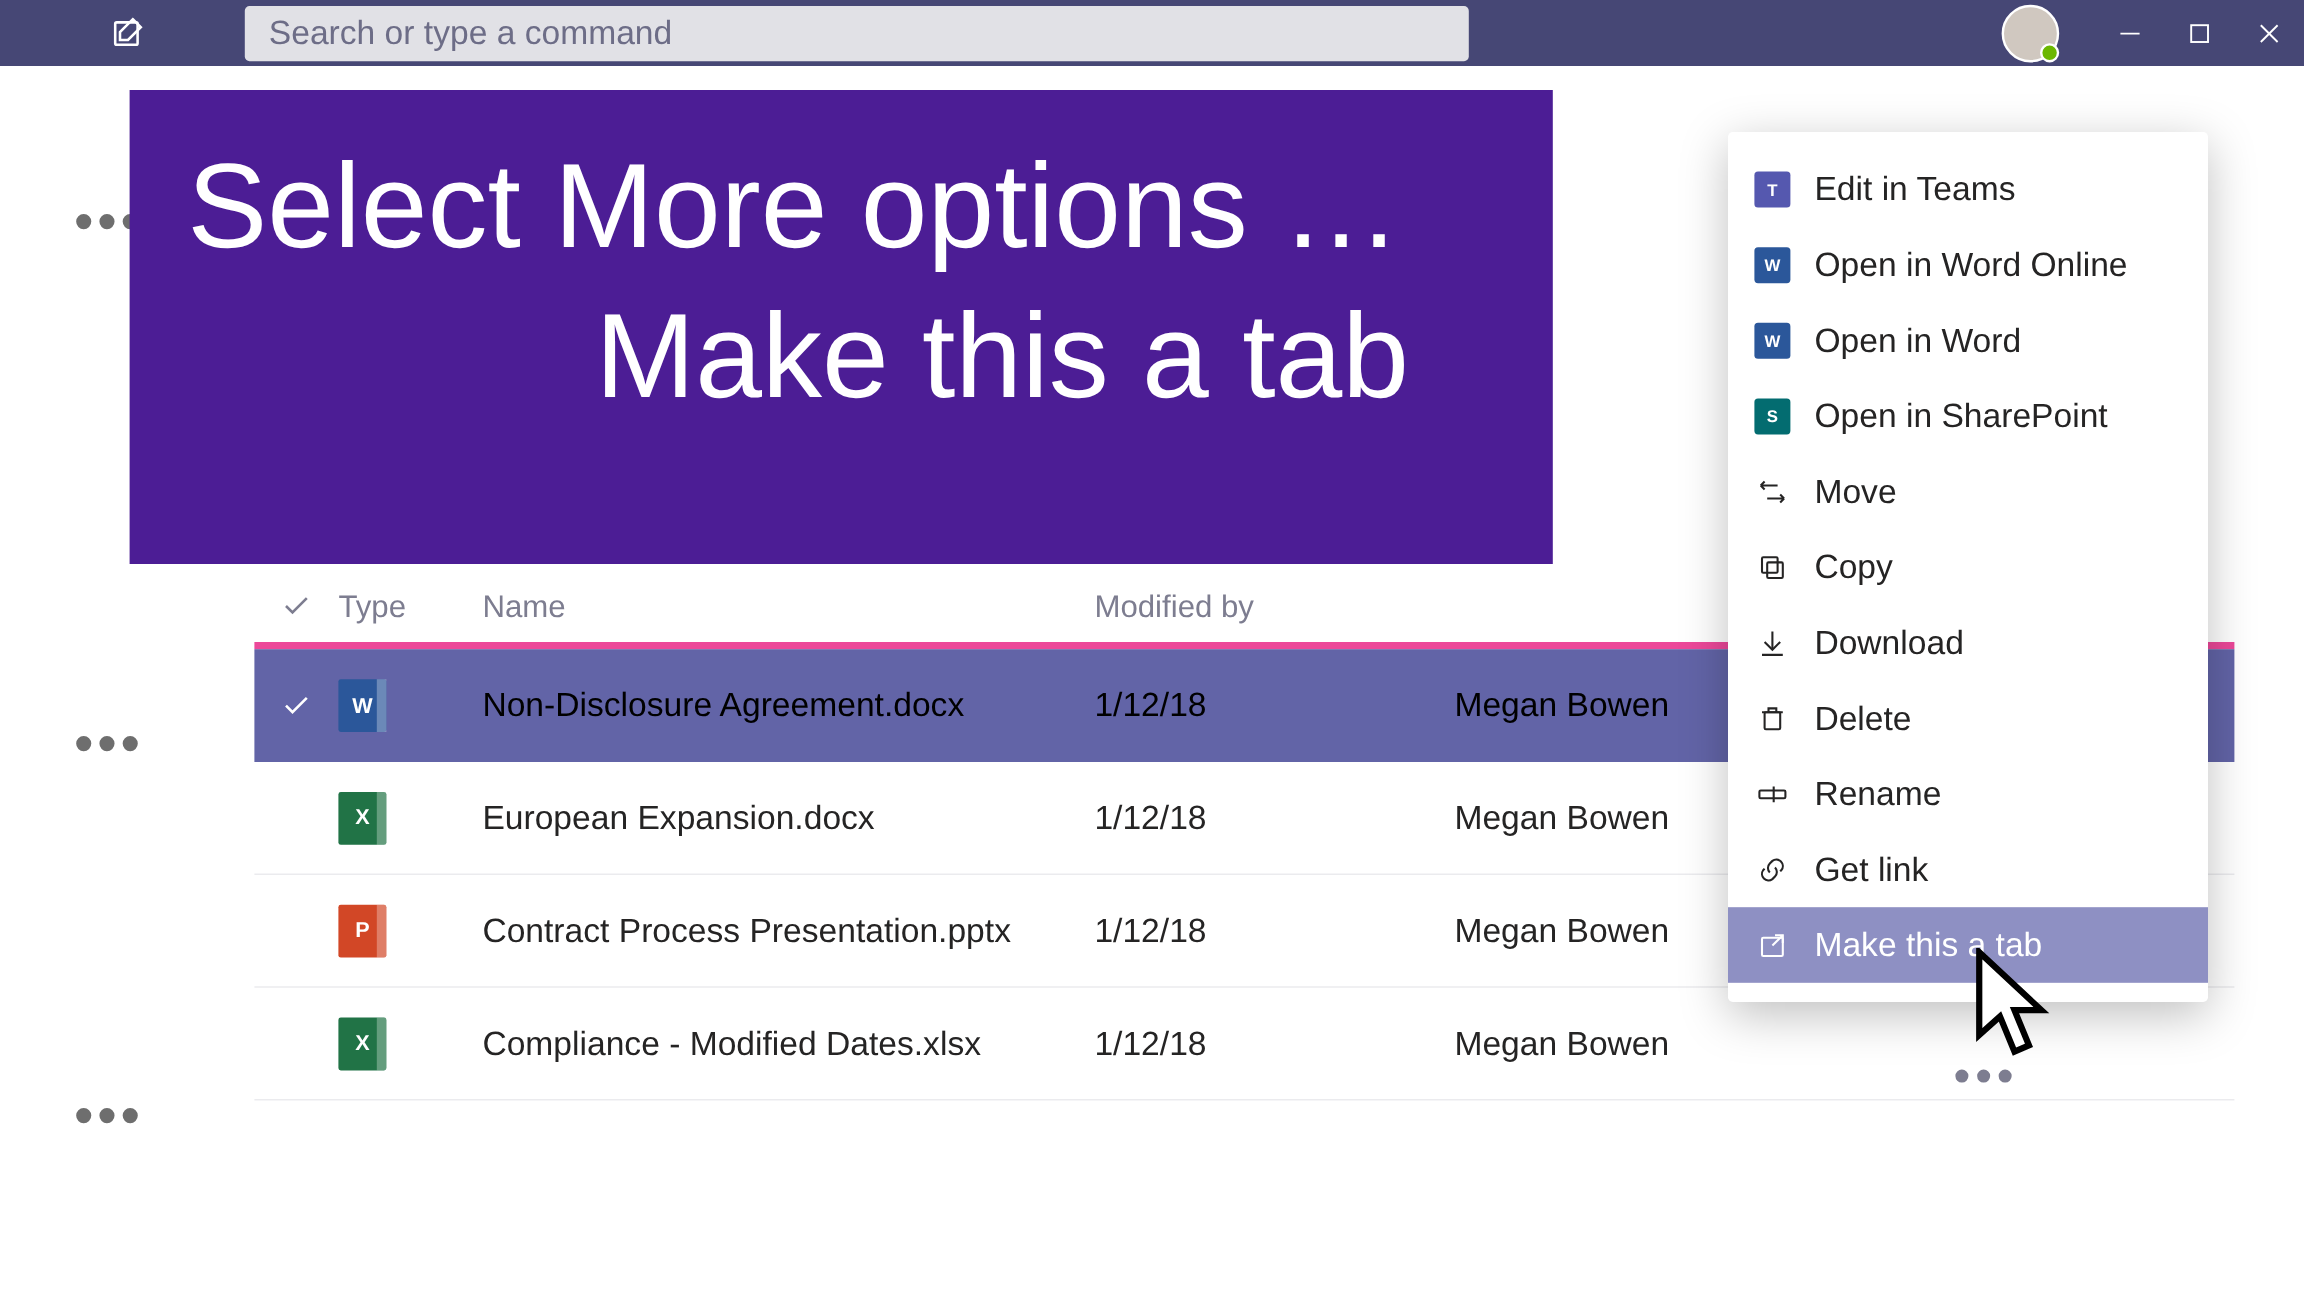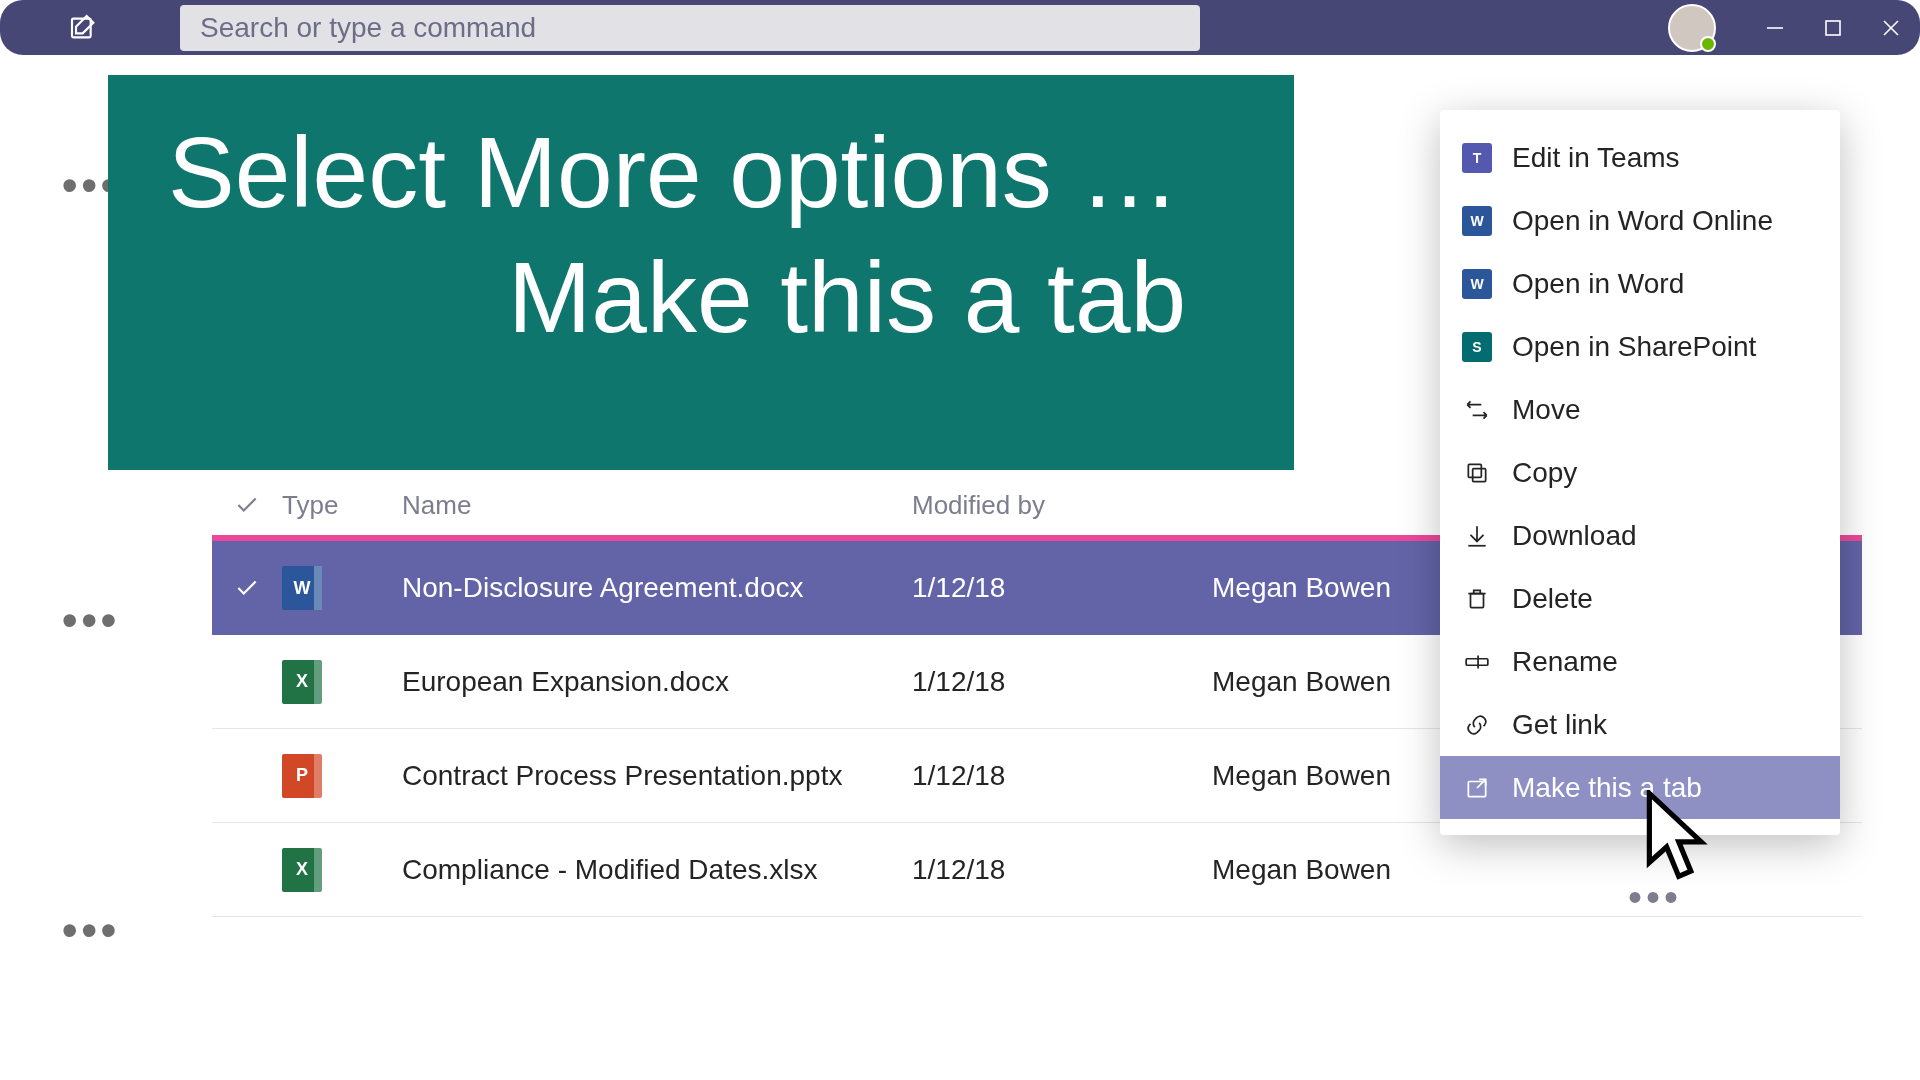--- a/index.html
+++ b/index.html
@@ -5,24 +5,23 @@
   * { box-sizing: border-box; margin: 0; padding: 0; }
   html, body { width: 1920px; height: 1080px; font-family: "Segoe UI", sans-serif; overflow: hidden; background: #fff; }
   body { transform-origin: top left; }
 
   
   .titlebar {
     height: 55px;
     background: #464775;
     display: flex;
     align-items: center;
-    padding-left: 68px;
+    padding-left: 92px;
     color: #fff;
     position: relative;
-    border-radius: 23px;
   }
   .compose-icon { width: 32px; height: 32px; color: #fff; margin-right: 40px; }
   .search-box {
     flex: 0 0 1020px;
     height: 46px;
     background: #e1e1e6;
     border-radius: 4px;
     display: flex;
     align-items: center;
     padding: 0 20px;
@@ -70,23 +69,23 @@
   }
   .left-more.one { top: 105px; }
   .left-more.two { top: 540px; }
   .left-more.three { top: 850px; }
 
   
   .overlay {
     position: absolute;
     left: 108px; top: 20px;
     width: 1186px; height: 395px;
-    background: #0f766e;
+    background: #4c1d95;
     color: #fff;
-    padding: 40px 60px;
+    padding: 40px 48px;
   }
   .overlay .line1 { font-size: 100px; font-weight: 300; }
   .overlay .line1 .bold { font-weight: 500; }
   .overlay .line2 { font-size: 100px; font-weight: 500; margin-top: 10px; margin-left: 340px; }
 
   
   .file-table {
     position: absolute;
     left: 212px;
     top: 420px;
@@ -106,21 +105,21 @@
     color: #7d7d90;
     font-size: 26px;
     border-bottom: 6px solid #ec4899;
   }
   .ft-header .sort { display: inline-flex; align-items: center; gap: 6px; }
   .ft-row.selected {
     background: #6264a7;
     color: #fff;
     border-bottom: none;
   }
-  .ft-row.selected .cell { color: #ffffff; }
+  .ft-row.selected .cell { color: #000000; }
   .check-cell { display:flex; justify-content:center; }
   .check-cell svg { width: 26px; height: 26px; }
   .type-cell { display:flex; justify-content:flex-start; }
   .file-icon { width: 40px; height: 44px; display:flex; align-items:center; justify-content:center; font-weight:bold; color:#fff; font-size:18px; border-radius:2px; position:relative; }
   .file-icon.word  { background:#2b579a; }
   .file-icon.excel { background:#217346; }
   .file-icon.ppt   { background:#d24726; }
   .file-icon .bar { position:absolute; right:0; top:0; bottom:0; width:8px; background: rgba(255,255,255,0.3); }
 
   .row-more {

